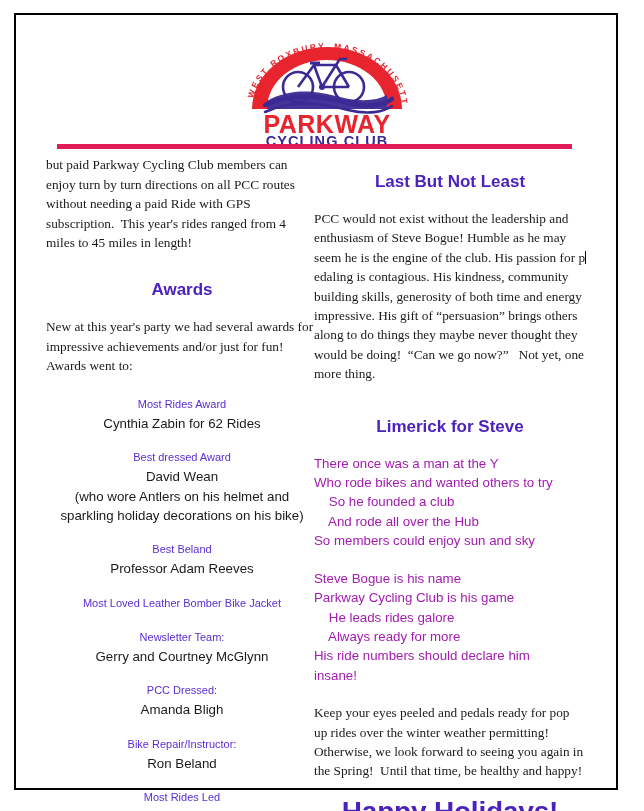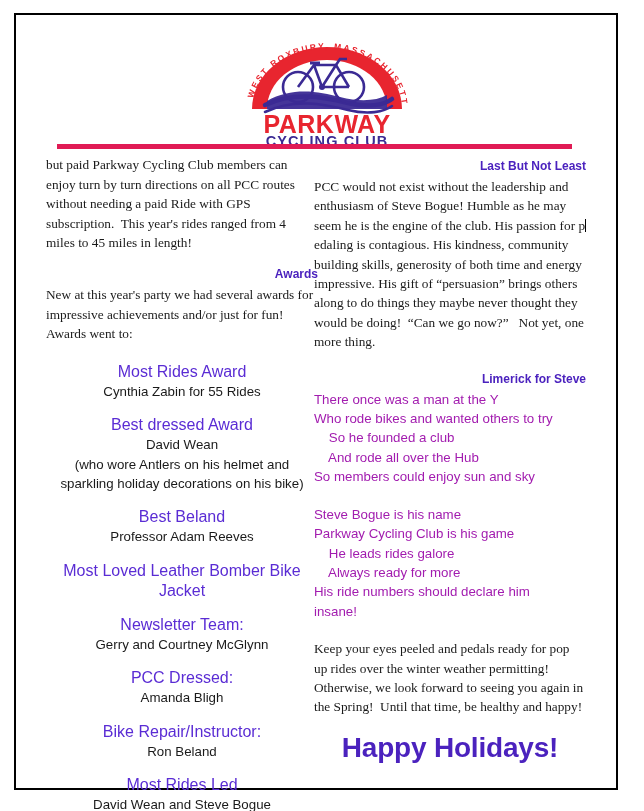--- a/index.html
+++ b/index.html
@@ -84,35 +84,35 @@
     line-height: 19.6px;
     color: #1a1a1a;
     text-align: left;
     margin: 0 0 0 0;
     white-space: pre-wrap;
     font-family: Liberation Serif, serif;
   }
   .para.tight { line-height: 19.4px; }
 
   .sec-head {
-    font-size: 12px;
+    font-size: 17px;
     font-weight: bold;
     color: #4B22BE;
-    text-align: right;
+    text-align: center;
     line-height: 22px;
-    margin: 0;
+    margin: 16px;
   }
 
   .award {
     text-align: center;
     margin: 0;
   }
   .award-title {
     display: block;
-    font-size: 16px;
+    font-size: 11px;
     color: #5A2CD4;
     line-height: 20px;
   }
   .award-name {
     display: block;
     font-size: 13.3px;
     color: #1a1a1a;
     line-height: 19.4px;
     white-space: pre-line;
   }
@@ -203,21 +203,21 @@
       <div class="spacer-10"></div>
 
       <p class="sec-head">Awards</p>
 
       <p class="para">New at this year's party we had several awards for impressive achievements and/or just for fun!  Awards went to:</p>
 
       <div class="spacer-18"></div>
 
       <div class="award">
         <span class="award-title">Most Rides Award</span>
-        <span class="award-name">Cynthia Zabin for 55 Rides</span>
+        <span class="award-name">Cynthia Zabin for 62 Rides</span>
       </div>
 
       <div class="spacer-14"></div>
 
       <div class="award">
         <span class="award-title">Best dressed Award</span>
         <span class="award-name">David Wean
 (who wore Antlers on his helmet and
 sparkling holiday decorations on his bike)</span>
       </div>

